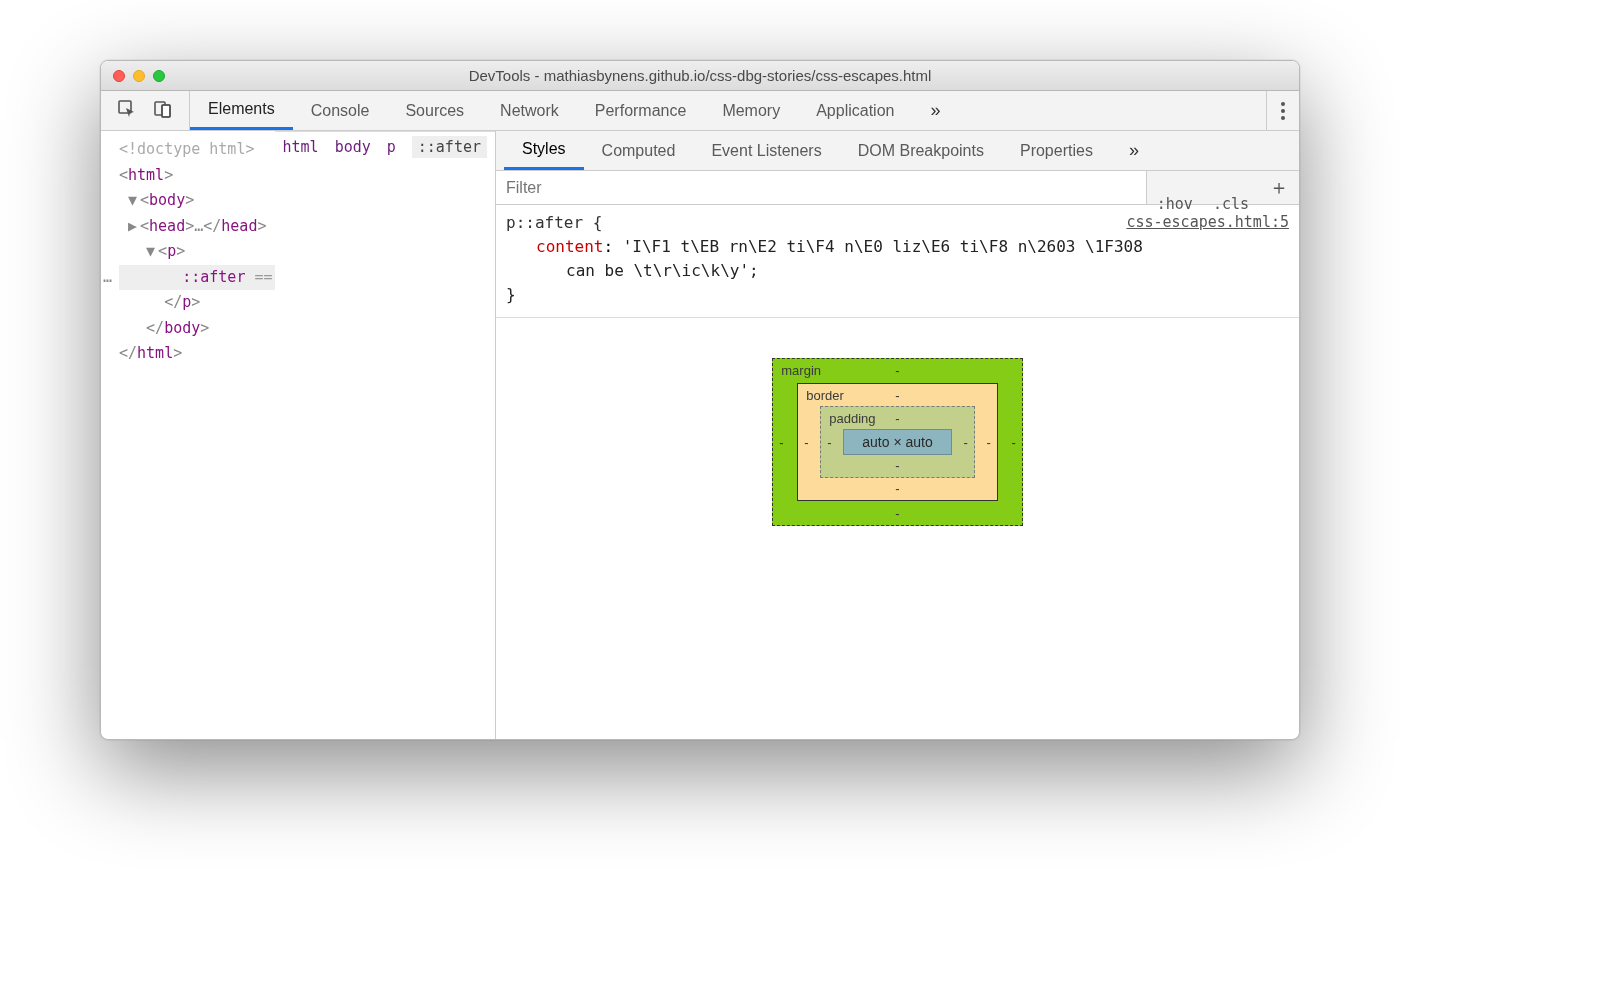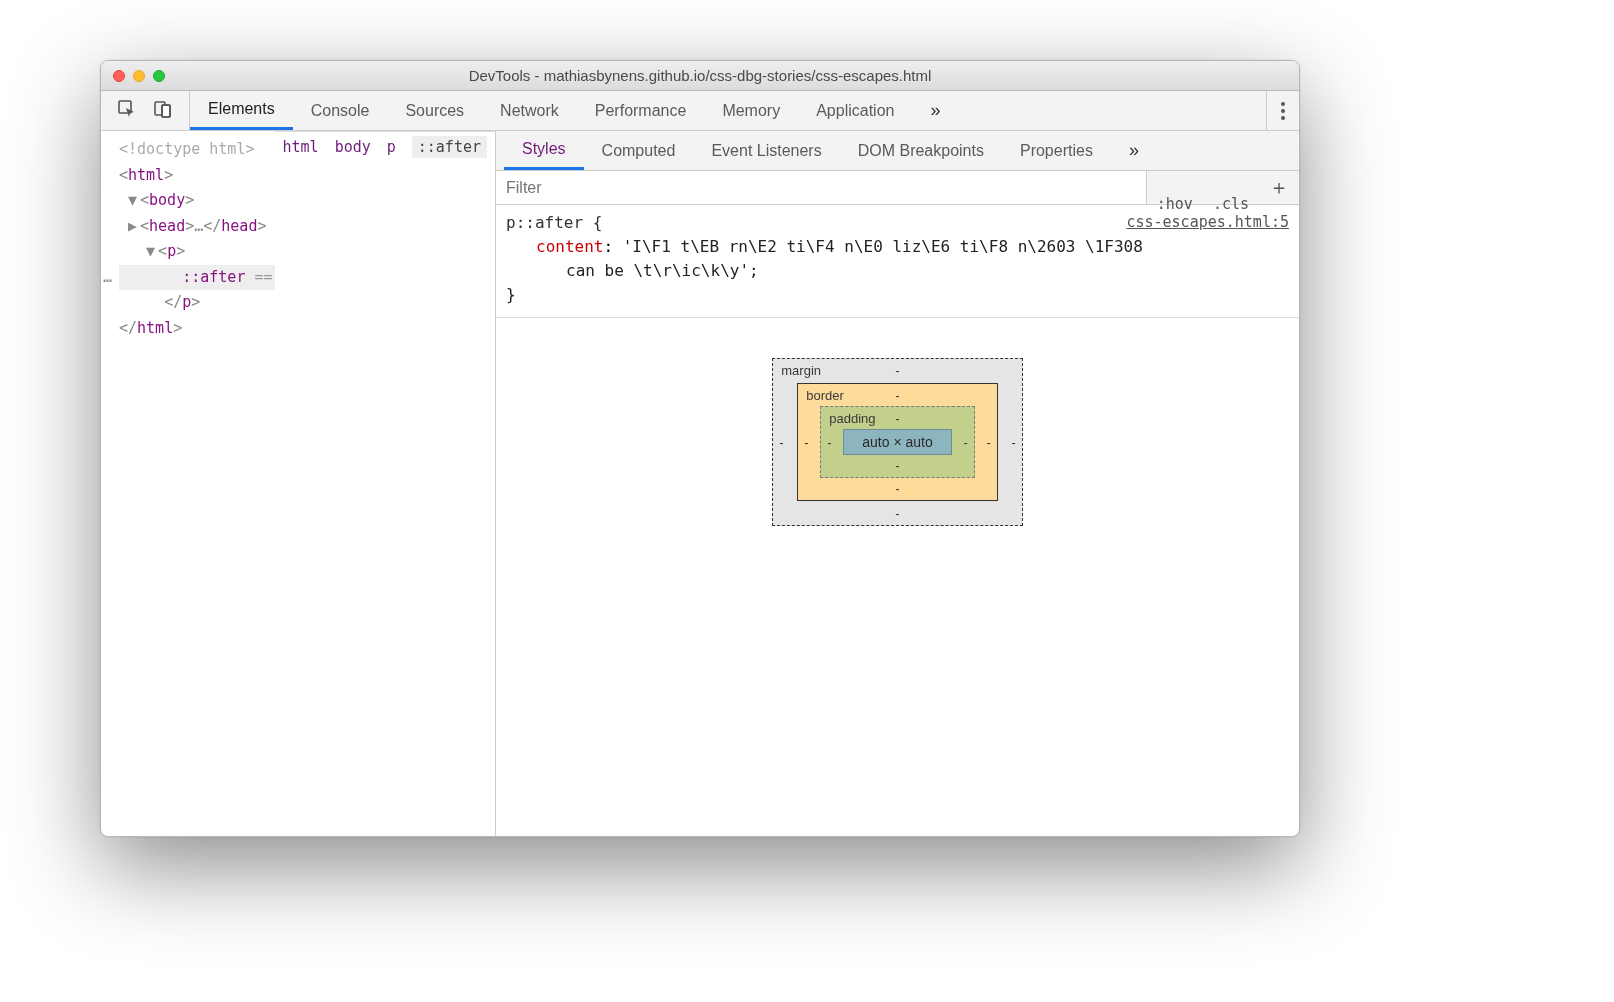--- a/index.html
+++ b/index.html
@@ -9,21 +9,21 @@
     width: 1614px;
     height: 1002px;
     position: relative;
     overflow: hidden;
   }
   .window {
     position: absolute;
     left: 100px;
     top: 60px;
     width: 1200px;
-    height: 777px;
+    height: 680px;
     background: #fff;
     border: 1px solid #b9b9b9;
     border-radius: 8px;
     box-shadow: 0 30px 90px rgba(0,0,0,0.45), 0 0 0 1px rgba(0,0,0,0.05);
     display: flex;
     flex-direction: column;
     overflow: hidden;
   }
   .titlebar {
     height: 30px;
@@ -84,21 +84,21 @@
     font-family: Menlo, monospace; font-size:15px; color:#6b1e7a;
   }
   .breadcrumb .crumb.active{ background:#eee; color:#444; padding:2px 6px;}
   
   .styles-panel{ flex:1; display:flex; flex-direction:column; min-width:0;}
   .sp-tabs{
     height:40px; background:#f3f3f3; border-bottom:1px solid #ccc;
     display:flex; align-items:stretch; padding-left:8px;
   }
   .sp-tab{padding:0 18px; display:flex; align-items:center; font-size:16px; color:#5a5a5a; cursor:pointer;}
-  .sp-tab.active{color:#701a75; border-bottom:3px solid #1a73e8;}
+  .sp-tab.active{color:#000000; border-bottom:3px solid #1a73e8;}
   .sp-filterbar{
     height:34px; border-bottom:1px solid #ccc; display:flex; align-items:stretch;
     font-family: Menlo, monospace;
   }
   .sp-filter{
     flex:1; border:none; outline:none; padding:0 10px; font-size:16px; background:#fff;
     font-family: -apple-system, Arial, sans-serif; color:#555;
   }
   .sp-toggles{display:flex; align-items:center; background:#f3f3f3; border-left:1px solid #ccc;}
   .sp-tog{padding:0 10px; font-size:15px; color:#555;margin-top:32px;}
@@ -109,21 +109,21 @@
   }
   .rule-src{position:absolute; right:10px; top:6px; color:#555; text-decoration:underline; font-size:15px;}
   .sel-txt{color:#333;}
   .brace{color:#222;}
   .prop{color:#c80000;}
   .val{color:#222;}
   .rule-body{padding-left:30px;}
   
   .box-model-wrap{flex:1; display:flex; align-items:flex-start; justify-content:center; padding-top:40px;}
   .bm-margin{
-    background:#e5e5e5; border:1px dashed #333; position:relative; padding:24px;
+    background:#84cc16; border:1px dashed #333; position:relative; padding:24px;
     font-family:-apple-system,Arial,sans-serif; font-size:13px; color:#3a3a3a;
     display:flex; align-items:flex-end; justify-content:center;
   }
   .bm-border{
     background:#fddc9b; border:1px solid #333; position:relative; padding:22px;
     display:flex; align-items:center; justify-content:center;
   }
   .bm-padding{
     background:#c3d08b; border:1px dashed #7a7a7a; position:relative; padding:22px;
     display:flex; align-items:center; justify-content:center;
@@ -197,20 +197,21 @@
 
     <div class="dom-panel">
       <div class="dom-tree">
         <div class="dom-row"><span class="doctype">&lt;!doctype html&gt;</span></div>
         <div class="dom-row"><span class="tag-punc">&lt;</span><span class="tag-name">html</span><span class="tag-punc">&gt;</span></div>
         <div class="dom-row"> <span class="tri">▼</span><span class="tag-punc">&lt;</span><span class="tag-name">body</span><span class="tag-punc">&gt;</span></div>
         <div class="dom-row"> <span class="tri">▶</span><span class="tag-punc">&lt;</span><span class="tag-name">head</span><span class="tag-punc">&gt;</span><span class="tag-punc">…</span><span class="tag-punc">&lt;/</span><span class="tag-name">head</span><span class="tag-punc">&gt;</span></div>
         <div class="dom-row">   <span class="tri">▼</span><span class="tag-punc">&lt;</span><span class="tag-name">p</span><span class="tag-punc">&gt;</span></div>
         <div class="dom-row sel sel-gutter">       <span class="pseudo">::after</span><span class="zeroref"> == $0</span></div>
         <div class="dom-row">     <span class="tag-punc">&lt;/</span><span class="tag-name">p</span><span class="tag-punc">&gt;</span></div>
+        <div class="dom-row">   <span class="tag-punc">&lt;/</span><span class="tag-name">body</span><span class="tag-punc">&gt;</span></div>
         <div class="dom-row"><span class="tag-punc">&lt;/</span><span class="tag-name">html</span><span class="tag-punc">&gt;</span></div>
       </div>
       <div class="breadcrumb">
         <span class="crumb">html</span>
         <span class="crumb">body</span>
         <span class="crumb">p</span>
         <span class="crumb active">::after</span>
       </div>
     </div>
 

